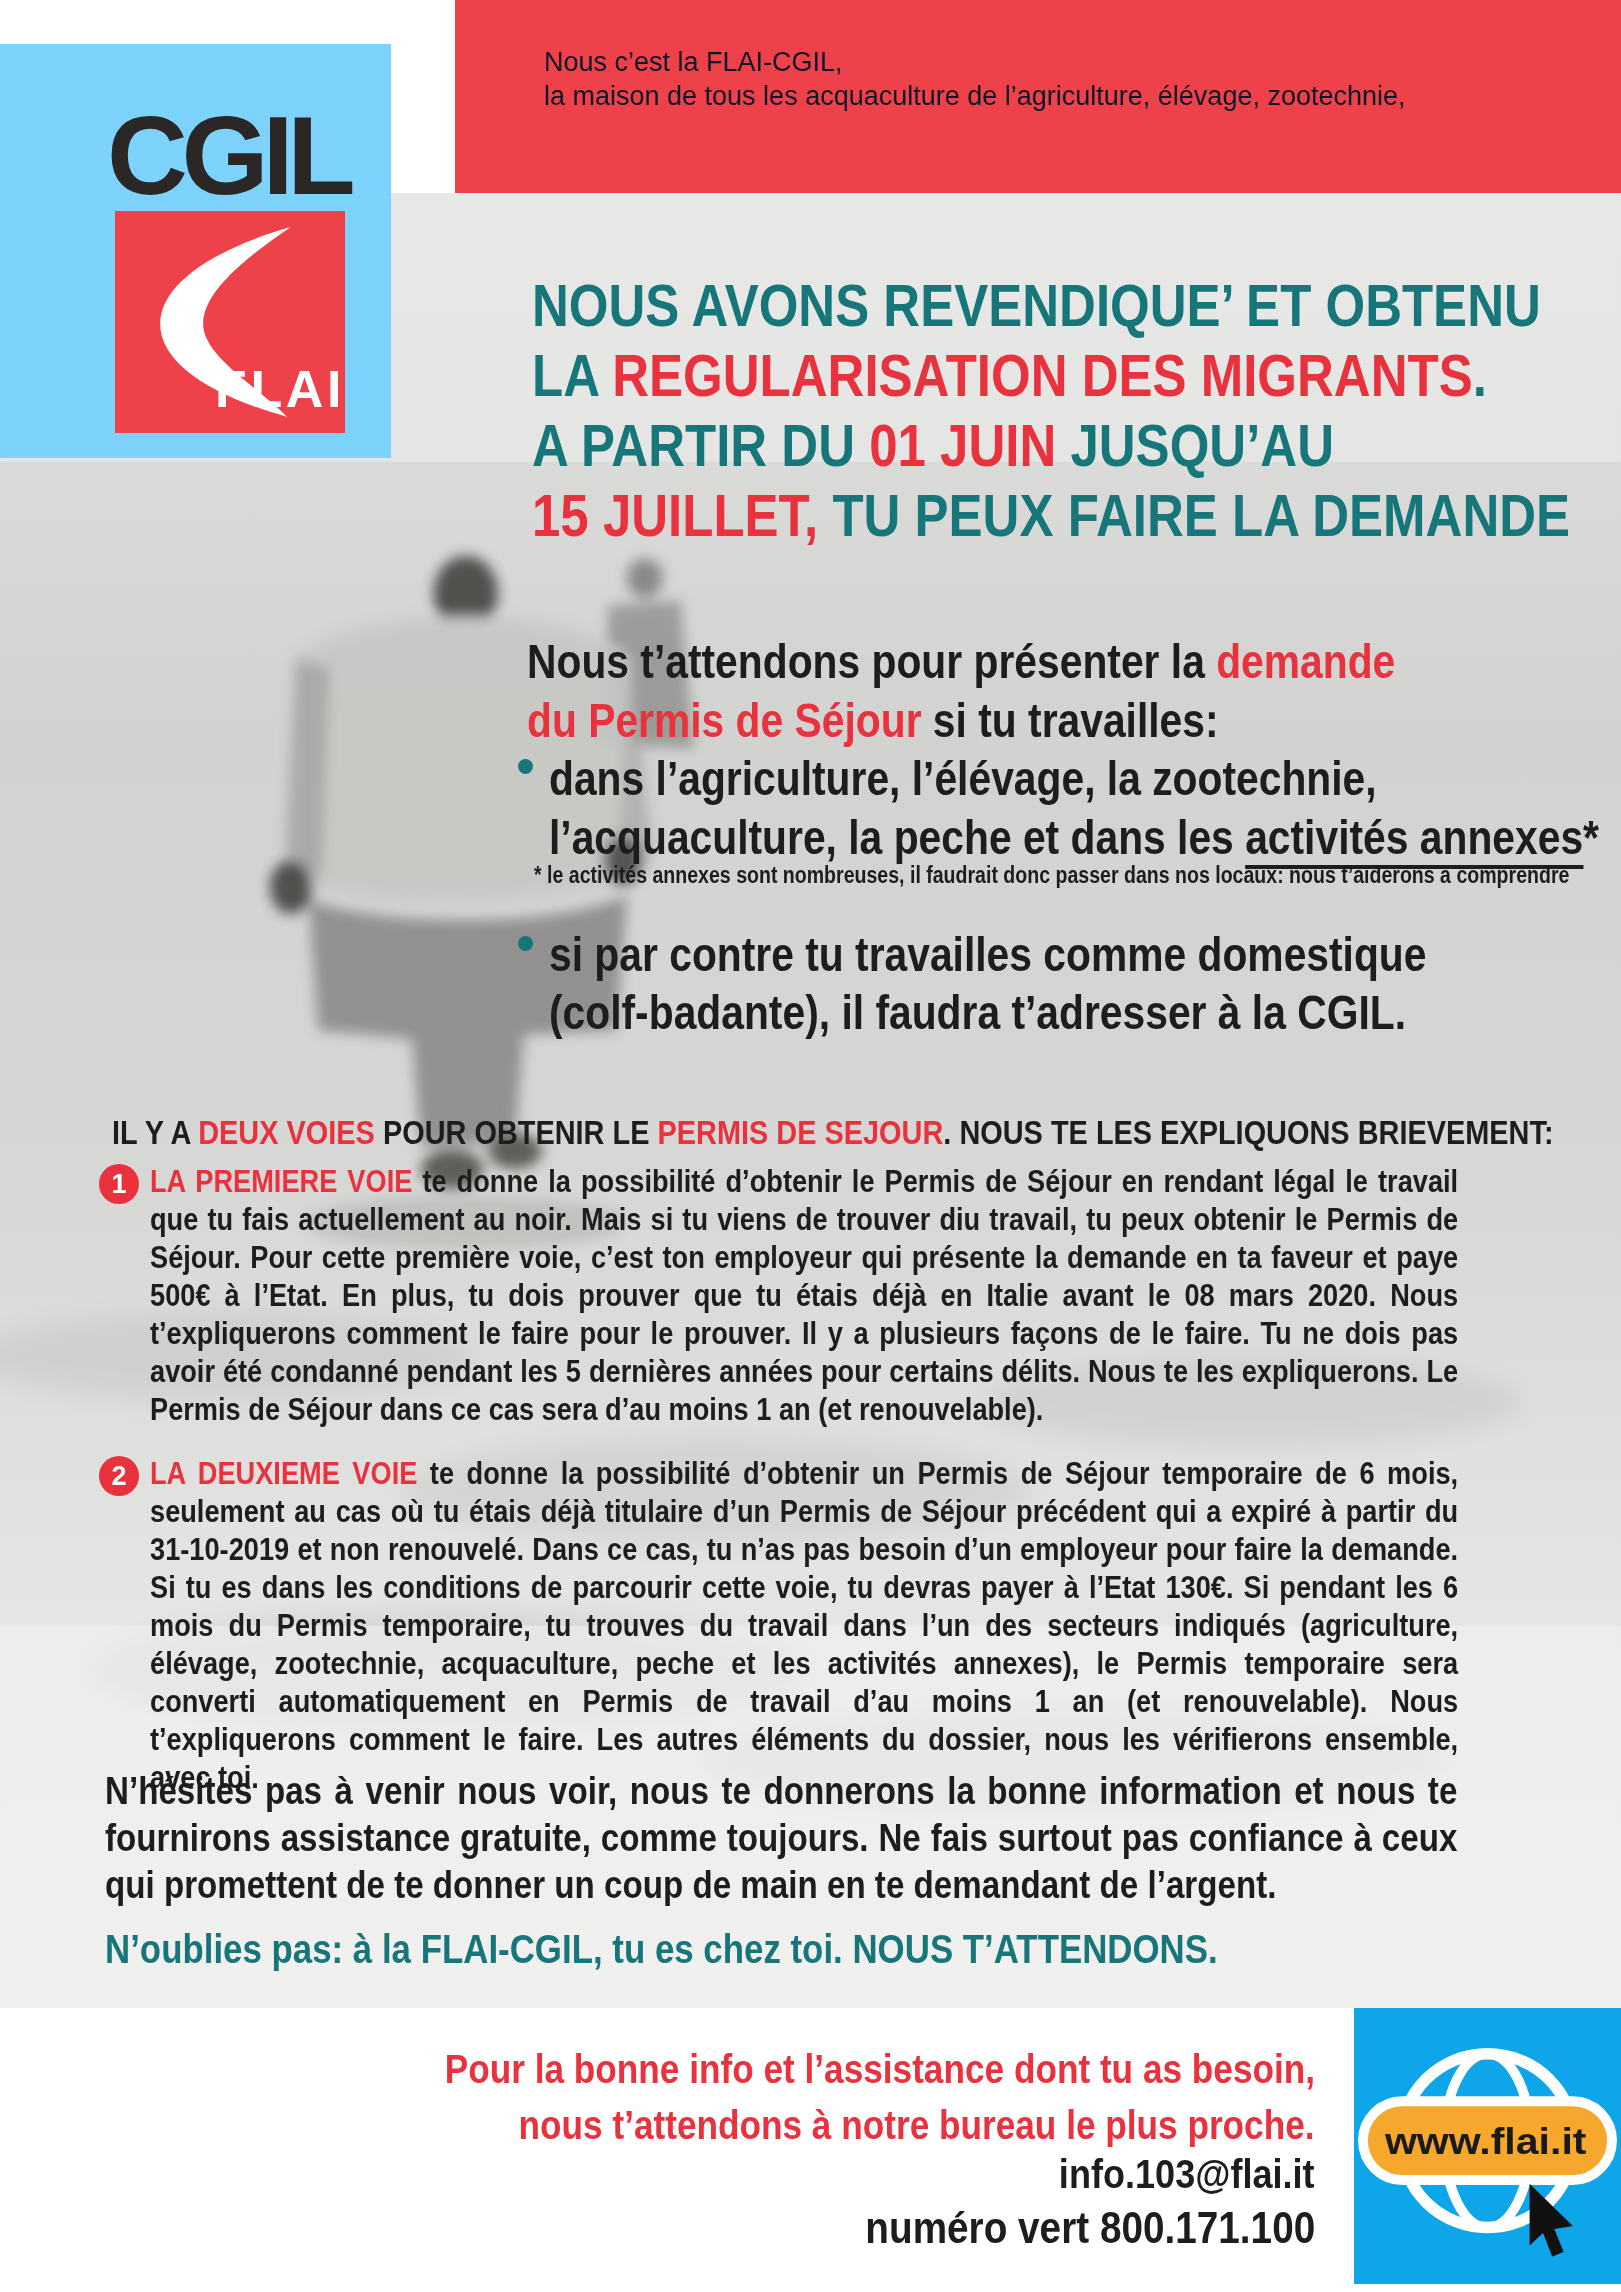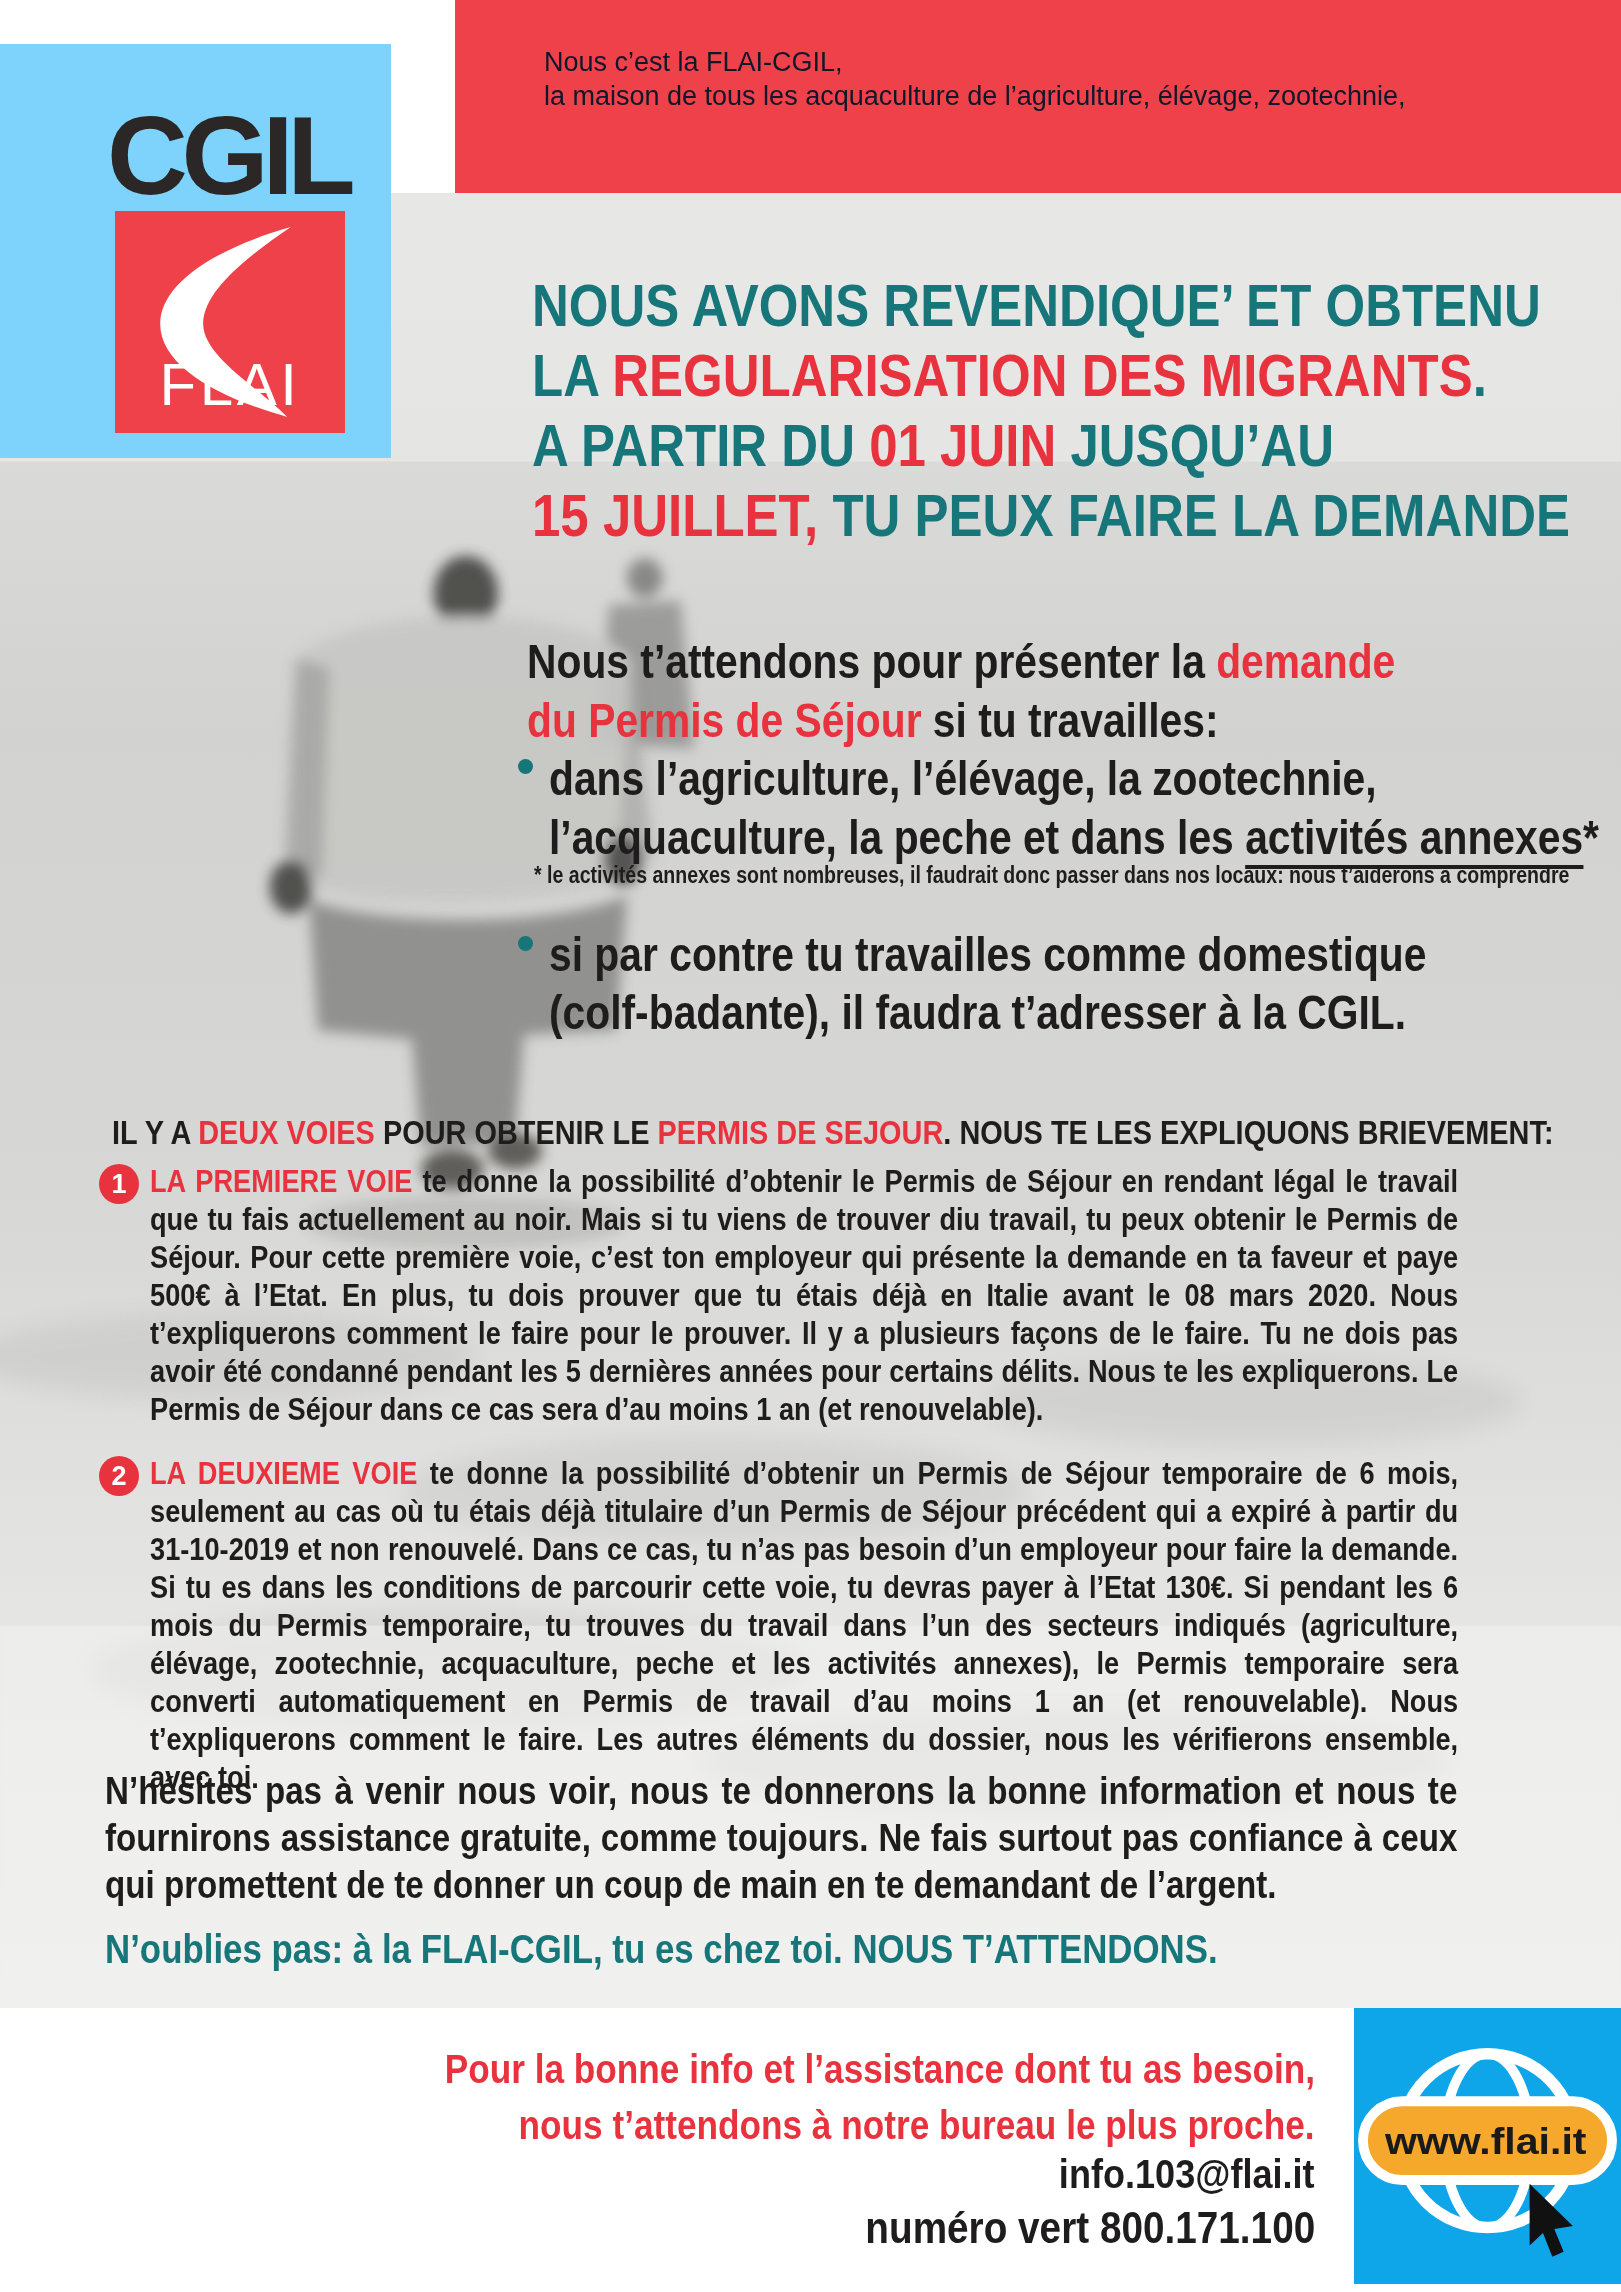--- a/index.html
+++ b/index.html
@@ -16,22 +16,22 @@
   
   #photo{left:0;top:193px;width:1621px;height:1815px;
          background:linear-gradient(180deg,#e2e2e0 0%,#d2d2d0 30%,#d7d7d5 55%,#e6e6e4 80%,#eeeeec 100%);}
   #photo svg{position:absolute;left:0;top:0;}
 
   
   #logo-block{left:0;top:0;width:391px;height:414px;background:#7dd3fc;z-index:3;margin-top:44px;}
   #cgil-text{position:absolute;left:107px;top:47px;font-size:112px;font-weight:bold;
              letter-spacing:-6.3px;color:#2b2727;}
   #flai-square{position:absolute;left:115px;top:167px;width:230px;height:222px;background:#ee4149;}
-  #flai-text{position:absolute;left:0;right:0;bottom:14.3px;text-align:center;font-size:60px;
-             font-weight:normal;color:#fff;letter-spacing:3.6px;}
+  #flai-text{position:absolute;left:0;right:0;bottom:14.3px;text-align:right;font-size:52px;
+             font-weight:bold;color:#fff;letter-spacing:3.6px;}
 
   
   #banner{left:455px;top:0;width:1166px;height:193px;background:#ee4149;z-index:2;}
   #banner .txt{position:absolute;left:89px;top:45px;font-size:27px;line-height:34px;
                font-weight:normal;color:#0f172a;}
 
   
   #headline{left:532px;top:271px;z-index:4;font-size:60px;line-height:70px;font-weight:bold;color:#17767a;}
 
   

